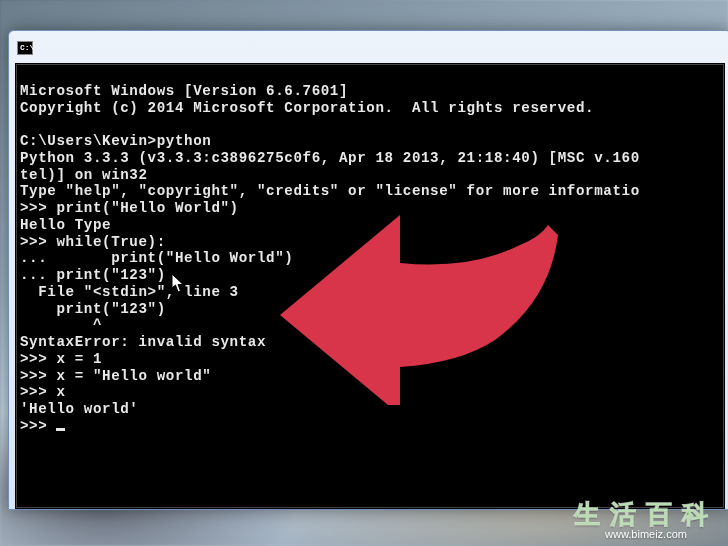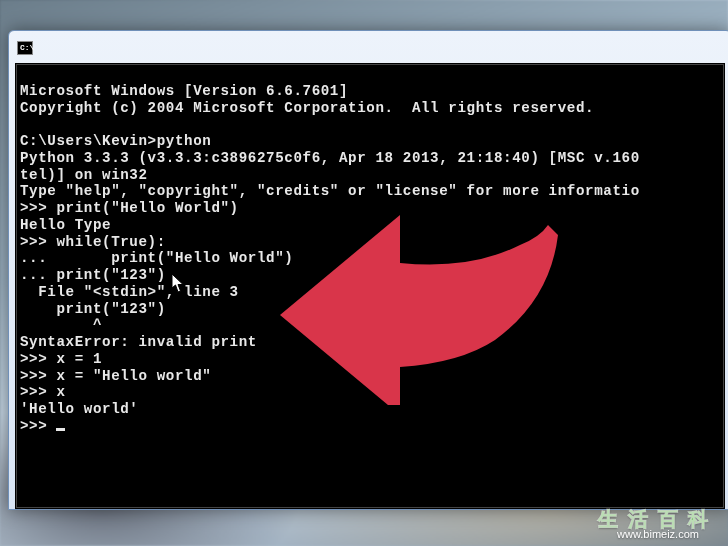--- a/index.html
+++ b/index.html
@@ -103,21 +103,21 @@
   .watermark {
     position: absolute;
     right: 10px;
     bottom: 6px;
     text-align: center;
     line-height: 1.1;
     text-shadow: 0 1px 2px rgba(0,0,0,0.4);
   }
   .wm1 {
     font-family: "SimSun","STSong",serif;
-    font-size: 20px;
+    font-size: 26px;
     color: #55aa44;
     letter-spacing: 10px;
     font-weight: 600;
     -webkit-text-stroke: 1px rgba(255,255,255,0.6);
   }
   .wm2 {
     font-family: Arial, sans-serif;
     font-size: 11px;
     color: #fff;
     margin-top: -2px;
@@ -127,35 +127,35 @@
 <body>
 
 <div class="desktop-bg"></div>
 
 <div class="window">
   <div class="titlebar">
     <div class="cmd-icon">C:\</div>
   </div>
   <div class="terminal">
 <span class="line">Microsoft Windows [Version 6.6.7601]</span>
-<span class="line">Copyright (c) 2004 Microsoft Corporation.  All rights reserved.</span>
+<span class="line">Copyright (c) 2014 Microsoft Corporation.  All rights reserved.</span>
 <span class="line"></span>
 <span class="line">C:\Users\Kevin&gt;python</span>
 <span class="line">Python 3.3.3 (v3.3.3:c3896275c0f6, Apr 18 2013, 21:18:40) [MSC v.160</span>
 <span class="line">tel)] on win32</span>
 <span class="line">Type "help", "copyright", "credits" or "license" for more informatio</span>
 <span class="line">&gt;&gt;&gt; print("Hello World")</span>
 <span class="line">Hello Type</span>
 <span class="line">&gt;&gt;&gt; while(True):</span>
 <span class="line">...       print("Hello World")</span>
 <span class="line">... print("123")</span>
 <span class="line">  File "&lt;stdin&gt;", line 3</span>
 <span class="line">    print("123")</span>
 <span class="line">        ^</span>
-<span class="line">SyntaxError: invalid print</span>
+<span class="line">SyntaxError: invalid syntax</span>
 <span class="line">&gt;&gt;&gt; x = 1</span>
 <span class="line">&gt;&gt;&gt; x = "Hello world"</span>
 <span class="line">&gt;&gt;&gt; x</span>
 <span class="line">'Hello world'</span>
 <span class="line">&gt;&gt;&gt; </span><span class="cursor-blink"></span>
     <div class="mouse-pointer">
       <svg viewBox="0 0 16 22">
         <path d="M1 1 L1 15 L4.5 12 L7 19 L9.5 18 L7 11.5 L12 11.5 Z" fill="#fff" stroke="#000" stroke-width="1"></path>
       </svg>
     </div>

